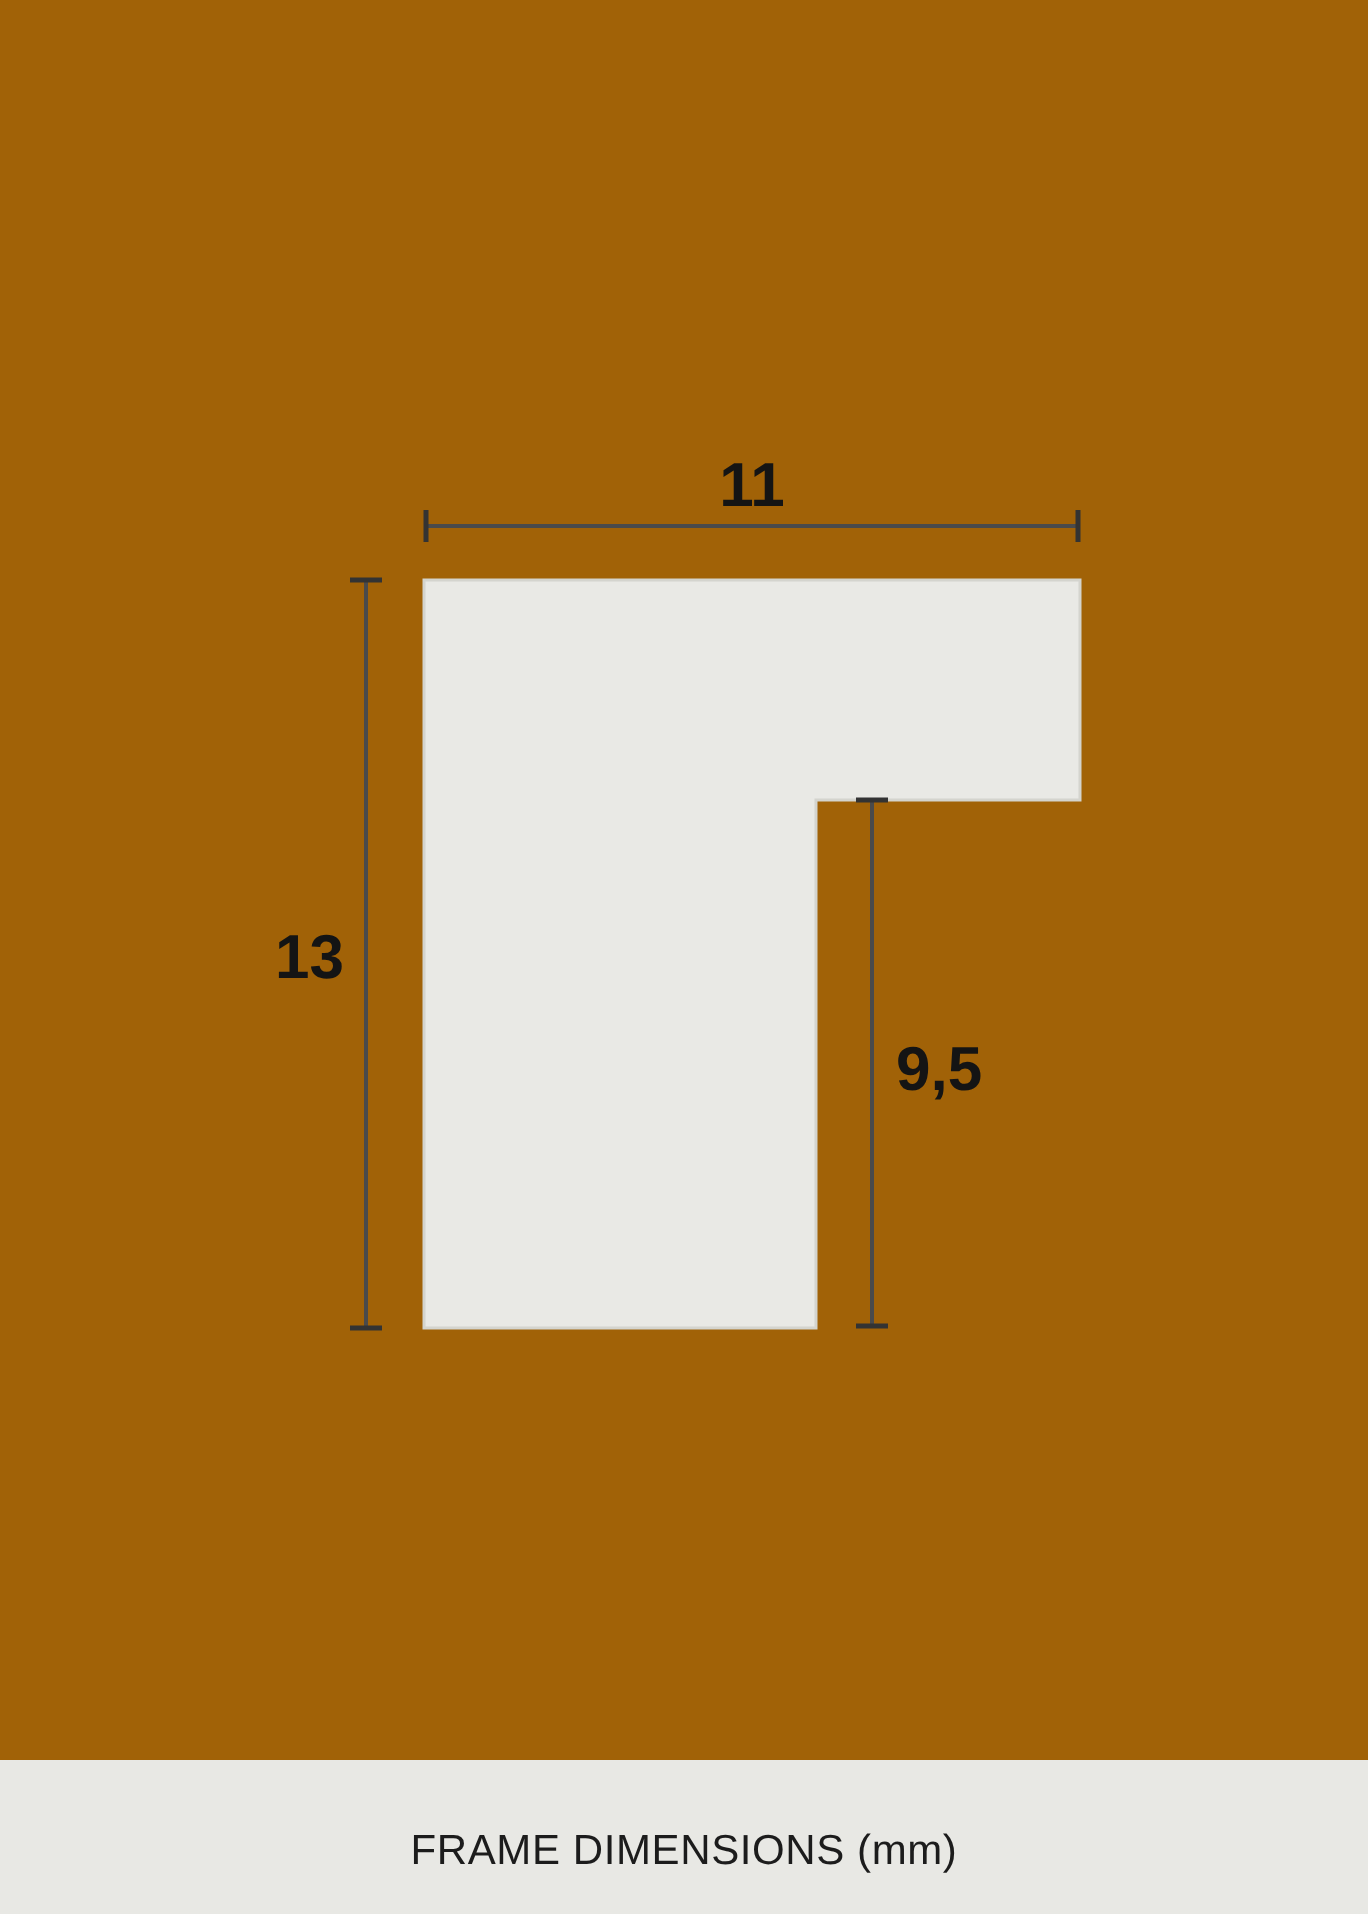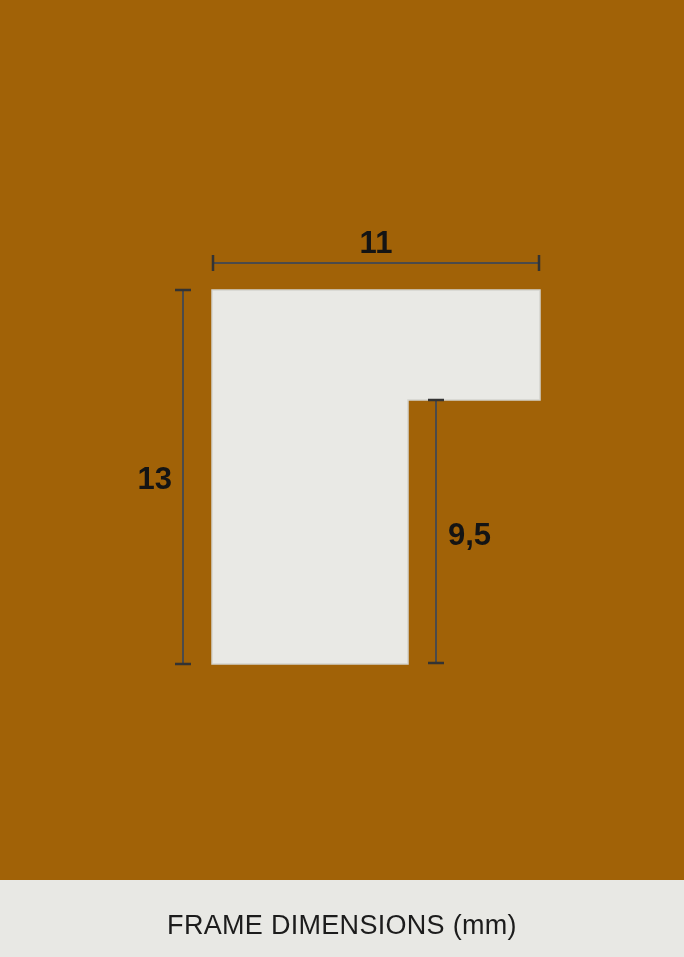--- a/index.html
+++ b/index.html
@@ -48,21 +48,21 @@
     height: 77px;
     background: #e8e8e4;
     display: flex;
     align-items: center;
     justify-content: center;
     padding-top: 14px;
     box-sizing: border-box;
   }
   .footer span {
     font-family: "Liberation Sans", sans-serif;
-    font-size: 27px;
+    font-size: 21px;
     font-weight: 400;
     letter-spacing: 0.3px;
     color: #1c1c1c;
     white-space: nowrap;
     text-align: center;
   }
 </style>
 </head>
 <body>
 

